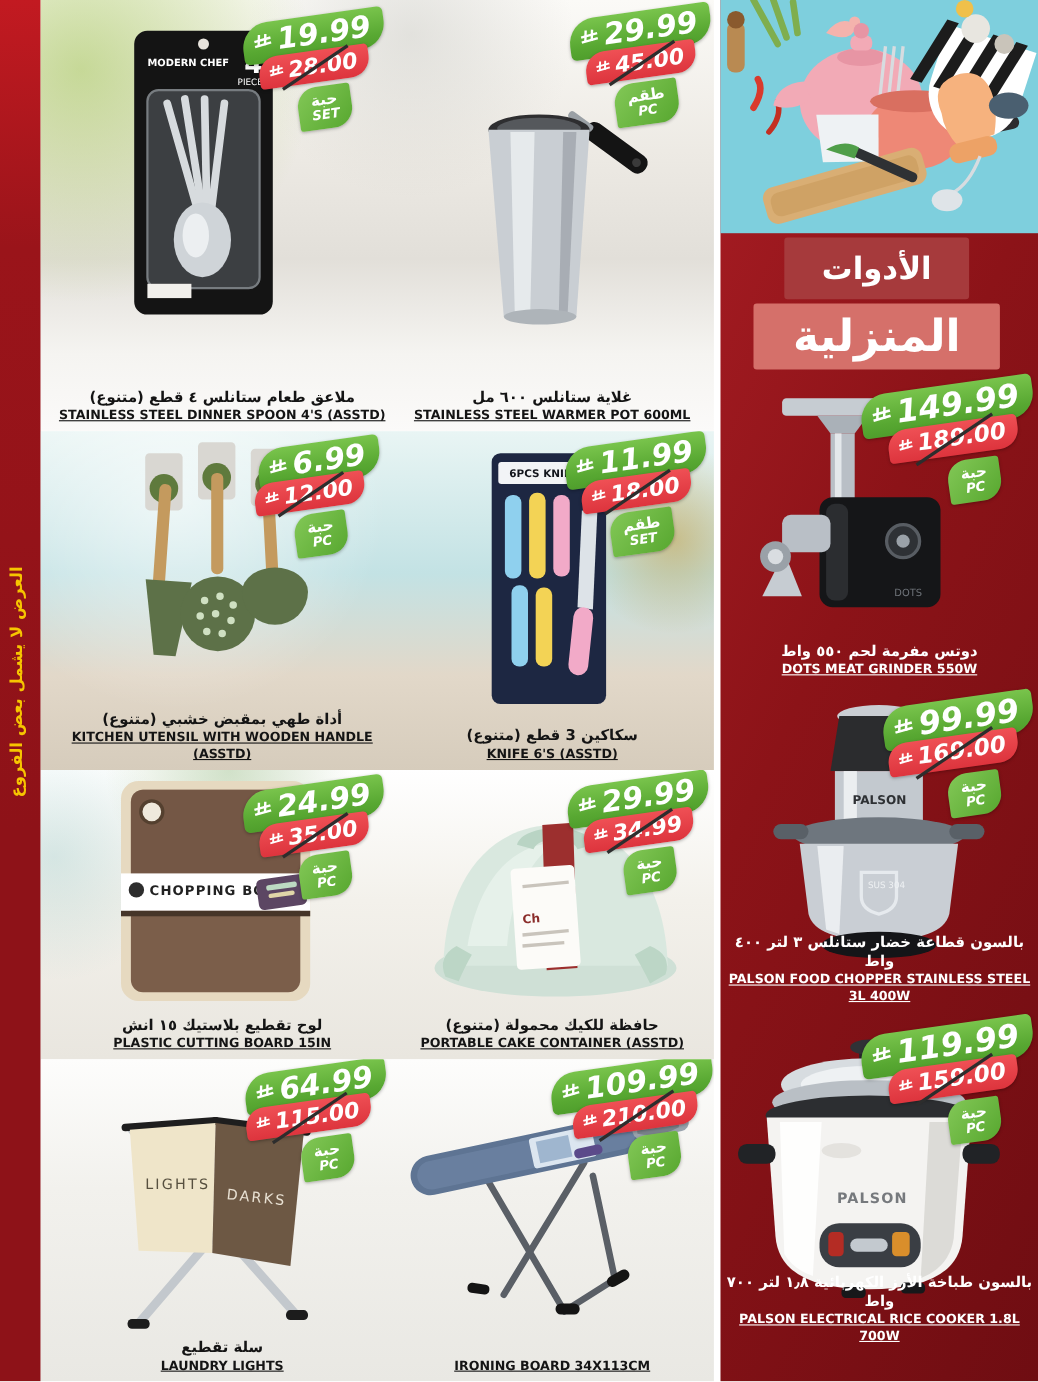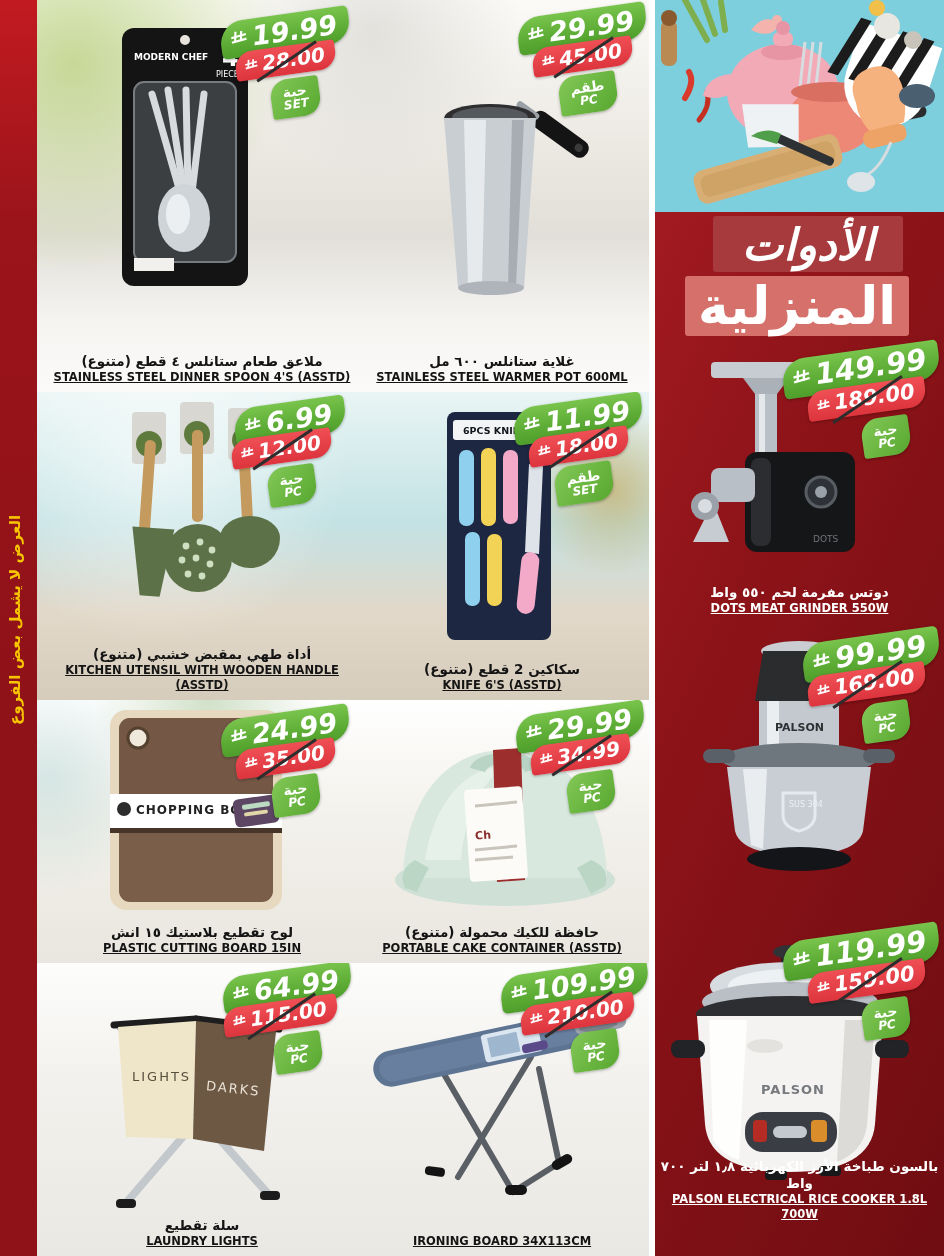--- a/index.html
+++ b/index.html
@@ -54,22 +54,22 @@
   .badge-unit .u-en{font-size:12px;font-style:italic;}
   .riyal{display:inline-flex;}
   .riyal svg{display:block;}
 
   
   .right-col{position:absolute;left:655px;top:0;width:289px;height:1256px;
     background:linear-gradient(115deg,#a91d24 0%,#8c1318 42%,#6f0d12 100%);}
   .hero{position:absolute;left:0;top:0;width:289px;height:212px;overflow:hidden;background:#7ecfdd;}
   .title-box{position:absolute;color:#fff;font-weight:bold;text-align:center;direction:rtl;
     border-radius:3px;display:flex;align-items:center;justify-content:center;}
-  .title-1{left:58px;top:216px;width:190px;height:56px;background:#a63a3c;font-size:44px;font-style:italic;}
-  .title-2{left:30px;top:276px;width:224px;height:60px;background:#d5706a;font-size:52px;}
+  .title-1{left:58px;top:216px;width:168px;height:56px;background:#a63a3c;font-size:28px;}
+  .title-2{left:30px;top:276px;width:224px;height:60px;background:#d5706a;font-size:40px;}
   .rblock{position:absolute;left:0;width:289px;}
   .rblock .caption{color:#fff;}
   .rb1{top:338px;height:285px;} .rb2{top:623px;height:297px;} .rb3{top:920px;height:336px;}
   .rblock .badges{top:12px;right:4px;}
   .rblock .badge-new{font-size:29px;}
   .rblock .badge-old{font-size:21px;}
 
   .art{position:absolute;}
 </style>
 </head>
@@ -288,21 +288,21 @@
                 </svg>
             </span>
             <span>18.00</span>
           </div>
           <div class="badge badge-unit">
             <span class="u-ar">طقم</span>
             <span class="u-en">SET</span>
           </div>
         </div>
         <div class="caption">
-          <div class="cap-ar">سكاكين 2 قطع (متنوع)</div>
+          <div class="cap-ar">سكاكين 3 قطع (متنوع)</div>
           <div class="cap-en">KNIFE 6'S (ASSTD)</div>
         </div>
       </div>
     </div>
 
     <div class="row row3">
 
       <div class="card" style="left:15px;width:300px;">
         <svg class="art" style="left:30px;top:6px;" width="240" height="215" viewBox="0 0 240 215">
           <rect x="28" y="4" width="172" height="200" rx="16" fill="#e6d9c0"></rect>
@@ -668,20 +668,24 @@
                 <path d="M1 8 L19 5.5"></path>
                 <path d="M1 13.5 L19 11"></path>
               </svg>
           </span>
           <span>169.00</span>
         </div>
         <div class="badge badge-unit">
           <span class="u-ar">حبة</span>
           <span class="u-en">PC</span>
         </div>
+      </div>
+      <div class="caption">
+        <div class="cap-ar">بالسون قطاعة خضار ستانلس ٣ لتر ٤٠٠ واط</div>
+        <div class="cap-en">PALSON FOOD CHOPPER STAINLESS STEEL 3L 400W</div>
       </div>
     </div>
 
     <div class="rblock rb3">
       <svg class="art" style="left:14px;top:24px;" width="240" height="250" viewBox="0 0 240 250">
         <rect x="112" y="8" width="18" height="14" rx="4" fill="#26282b"></rect>
         <ellipse cx="121" cy="8" rx="17" ry="7" fill="#303236"></ellipse>
         <ellipse cx="121" cy="42" rx="80" ry="24" fill="#d7dce0"></ellipse>
         <ellipse cx="121" cy="42" rx="62" ry="17" fill="#eef1f3"></ellipse>
         <ellipse cx="121" cy="58" rx="88" ry="20" fill="#b9bfc5"></ellipse>

